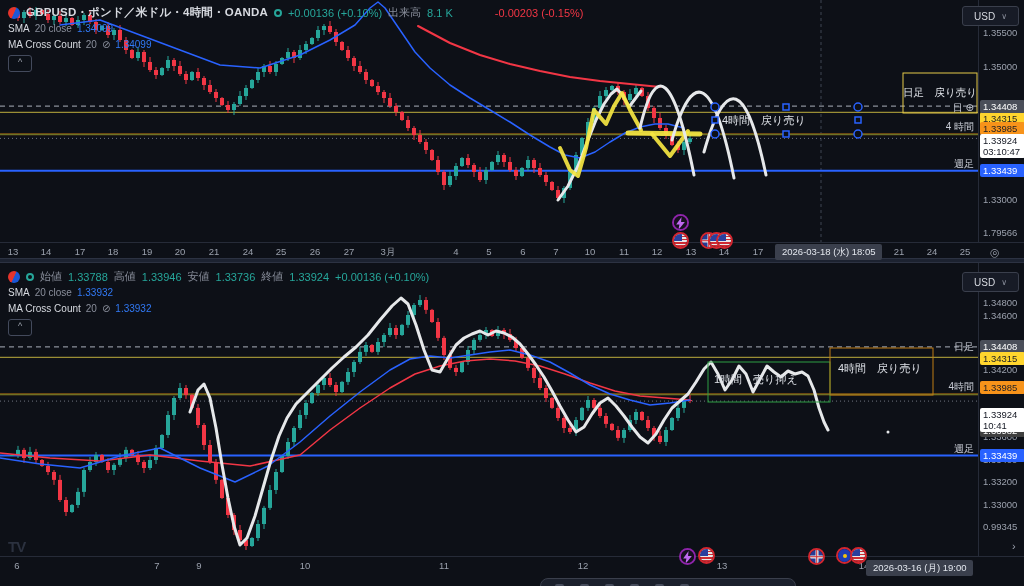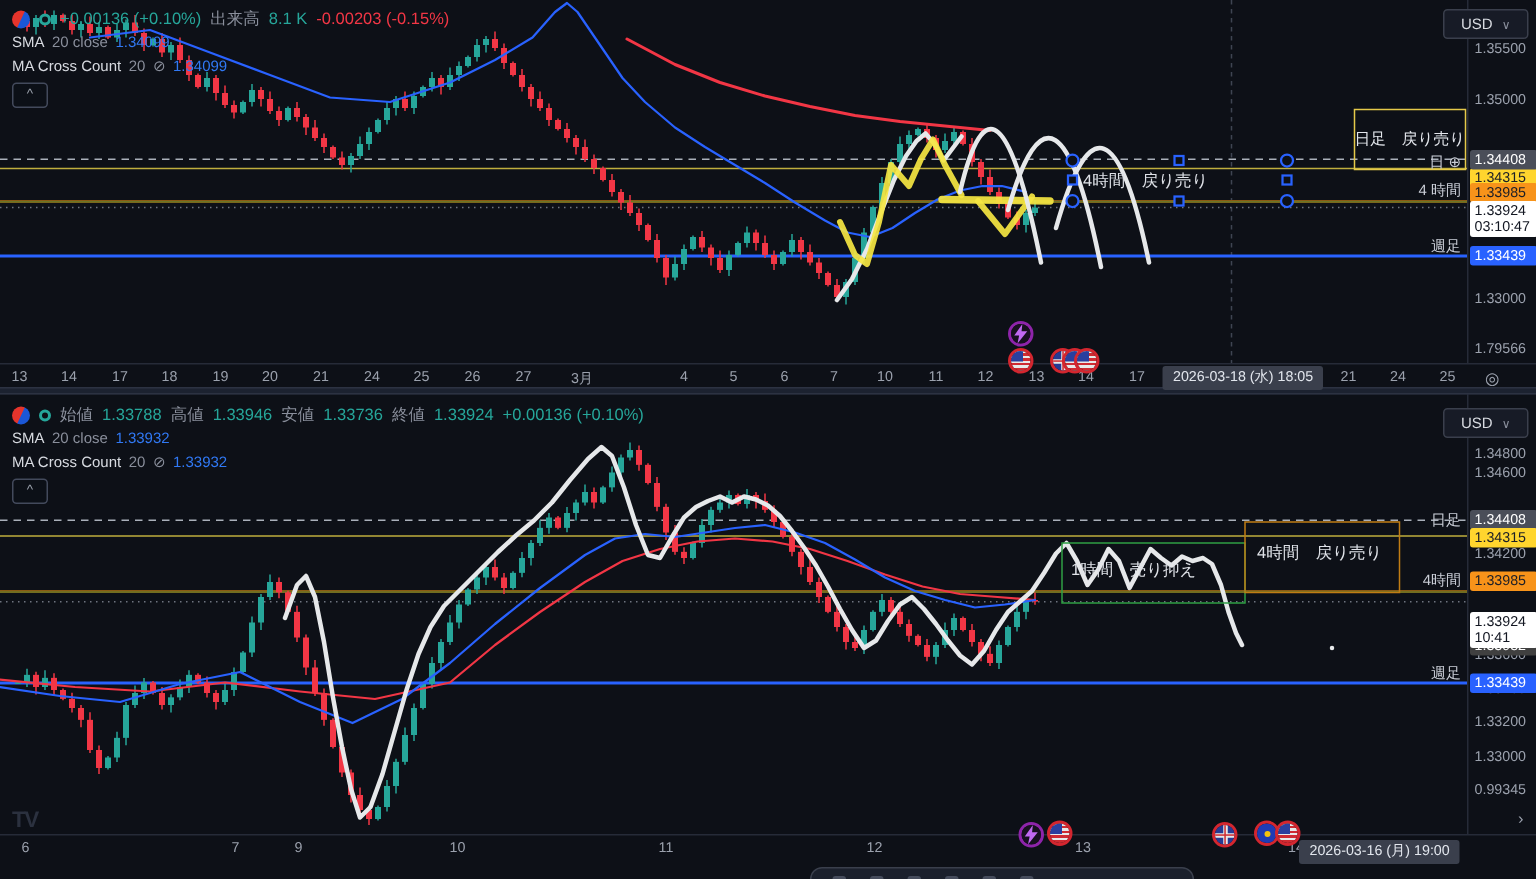--- a/index.html
+++ b/index.html
@@ -2,21 +2,21 @@
 <html><head>
 <meta charset="utf-8">
 <style>
   html,body{margin:0;padding:0;background:#0d1017;font-family:"Liberation Sans","DejaVu Sans",sans-serif;}
   #app{position:relative;width:1024px;height:586px;background:#0d1017;overflow:hidden;}
   svg.plot{position:absolute;left:0;z-index:1;}
   .hdr{position:absolute;display:flex;align-items:center;gap:6px;z-index:5;font-size:11px;color:#d7dae0;white-space:nowrap;}
   .sym{font-weight:700;font-size:11.5px;letter-spacing:.2px;}
   .dim{color:#8a8f9c;}
   .up{color:#26a69a;}
-  .dn{color:#f23645;}
+  .dn{color:#f23645;margin-left:36px;}
   .val{color:#3179f5;}
   .ind{position:absolute;display:flex;align-items:center;gap:5px;z-index:5;font-size:10px;color:#d7dae0;white-space:nowrap;}
   .logo{width:12px;height:12px;border-radius:50%;background:linear-gradient(115deg,#e5342c 48%,#1b57d6 52%);flex:0 0 auto;}
   .mkt{width:8px;height:8px;border-radius:50%;border:2px solid #26a69a;box-sizing:border-box;background:#0d1017;flex:0 0 auto;}
   .collapse{position:absolute;width:22px;height:15px;border:1px solid #434a5c;border-radius:3px;color:#9aa0ab;font-size:9px;line-height:13px;text-align:center;z-index:5;background:rgba(13,16,23,.55);}
   .axis{position:absolute;left:978px;width:46px;border-left:1px solid #262b38;z-index:2;background:#0d1017;}
   .ytick{position:absolute;left:983px;font-size:9.5px;color:#9ba1ad;z-index:3;}
   .ytag{position:absolute;left:980px;width:42px;font-size:9.5px;line-height:13px;padding-left:3px;border-radius:2px;z-index:4;}
   .ytag.two{line-height:11px;padding-top:1px;padding-bottom:1px;z-index:5;}
   .xstrip{position:absolute;left:0;width:1024px;border-top:1px solid #262b38;background:#0d1017;z-index:2;}
@@ -292,20 +292,21 @@
       <circle cx="715" cy="134" r="4" fill="#0d1017" stroke="#2962ff" stroke-width="1.5"></circle>
       <circle cx="858" cy="134" r="4" fill="#0d1017" stroke="#2962ff" stroke-width="1.5"></circle>
       <rect x="783" y="104" width="6" height="6" fill="#0d1017" stroke="#2962ff" stroke-width="1.5"></rect>
       <rect x="783" y="131" width="6" height="6" fill="#0d1017" stroke="#2962ff" stroke-width="1.5"></rect>
       <rect x="712" y="117" width="6" height="6" fill="#0d1017" stroke="#2962ff" stroke-width="1.5"></rect>
       <rect x="855" y="117" width="6" height="6" fill="#0d1017" stroke="#2962ff" stroke-width="1.5"></rect>
     </svg>
 
   <div class="hdr" style="left:8px;top:5px">
     <span class="logo"></span>
+    <span class="sym">GBPUSD・ポンド／米ドル・4時間・OANDA</span>
     <span class="mkt"></span>
     <span class="up">+0.00136 (+0.10%)</span>
     <span class="dim">出来高</span>
     <span class="up">8.1 K</span>
     <span class="dn">-0.00203 (-0.15%)</span>
   </div>
   <div class="ind" style="left:8px;top:23px">
     <span>SMA</span>
     <span class="dim">20 close</span>
     <span class="val">1.34099</span>

